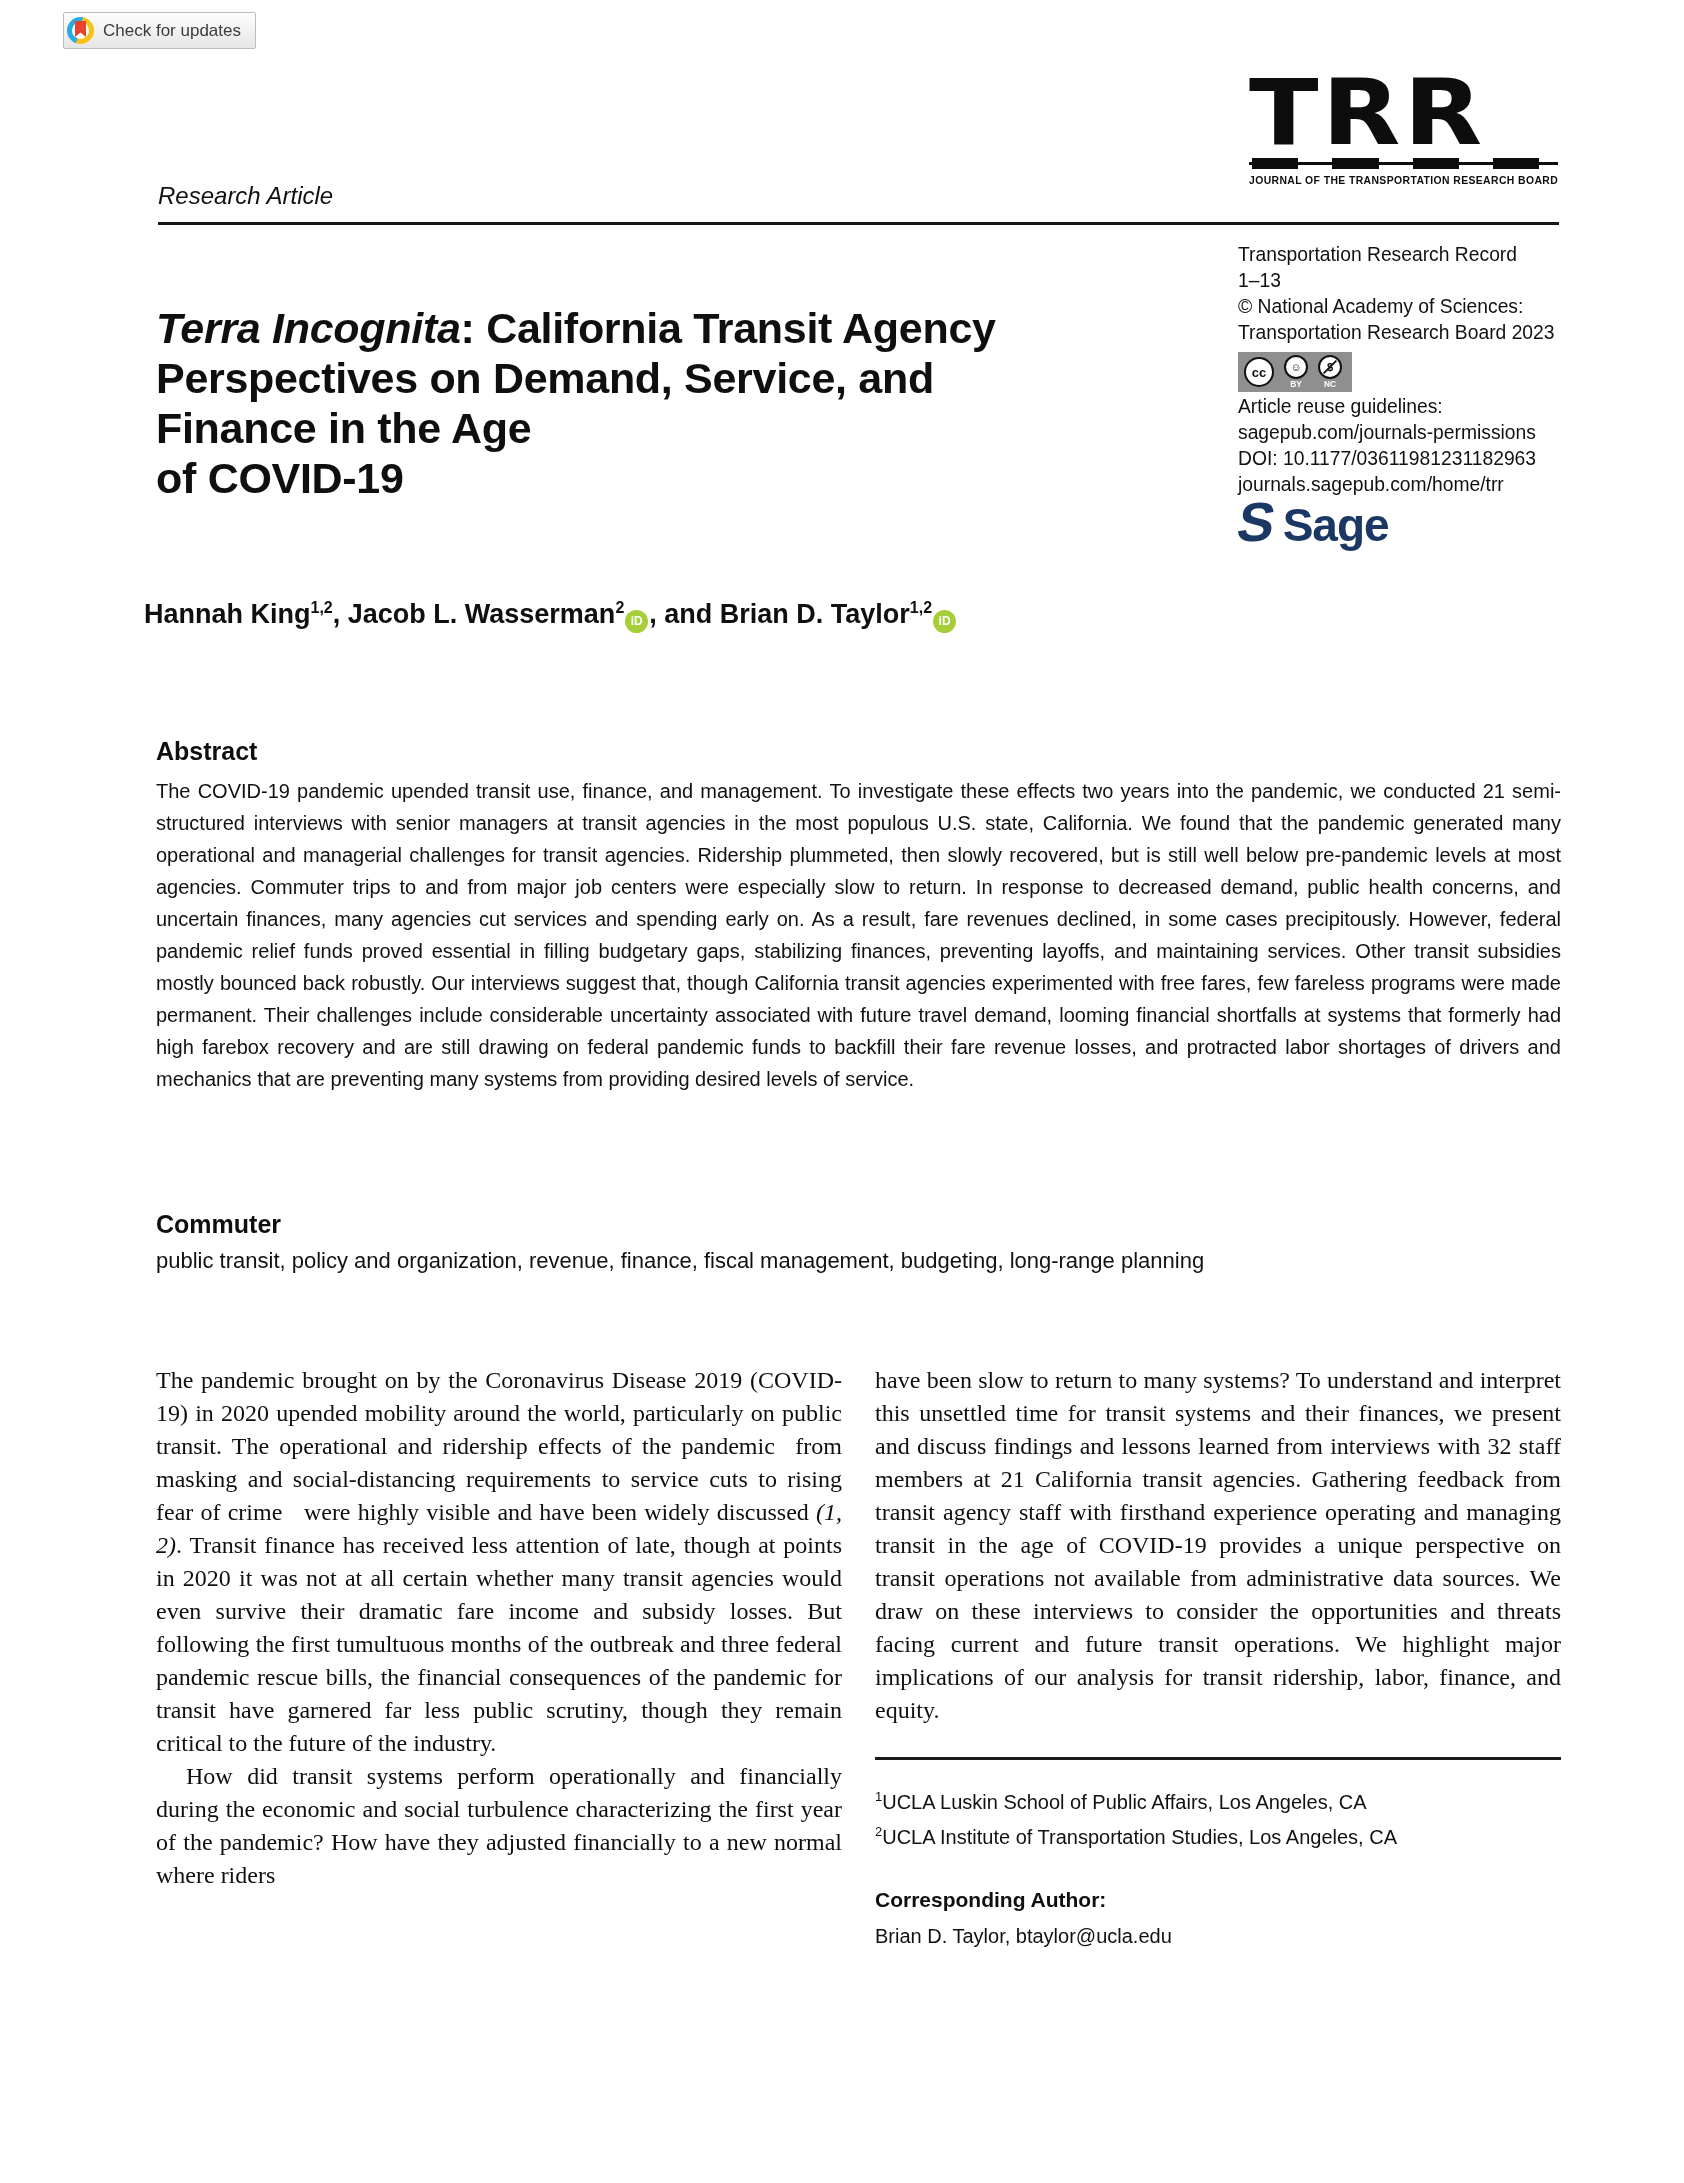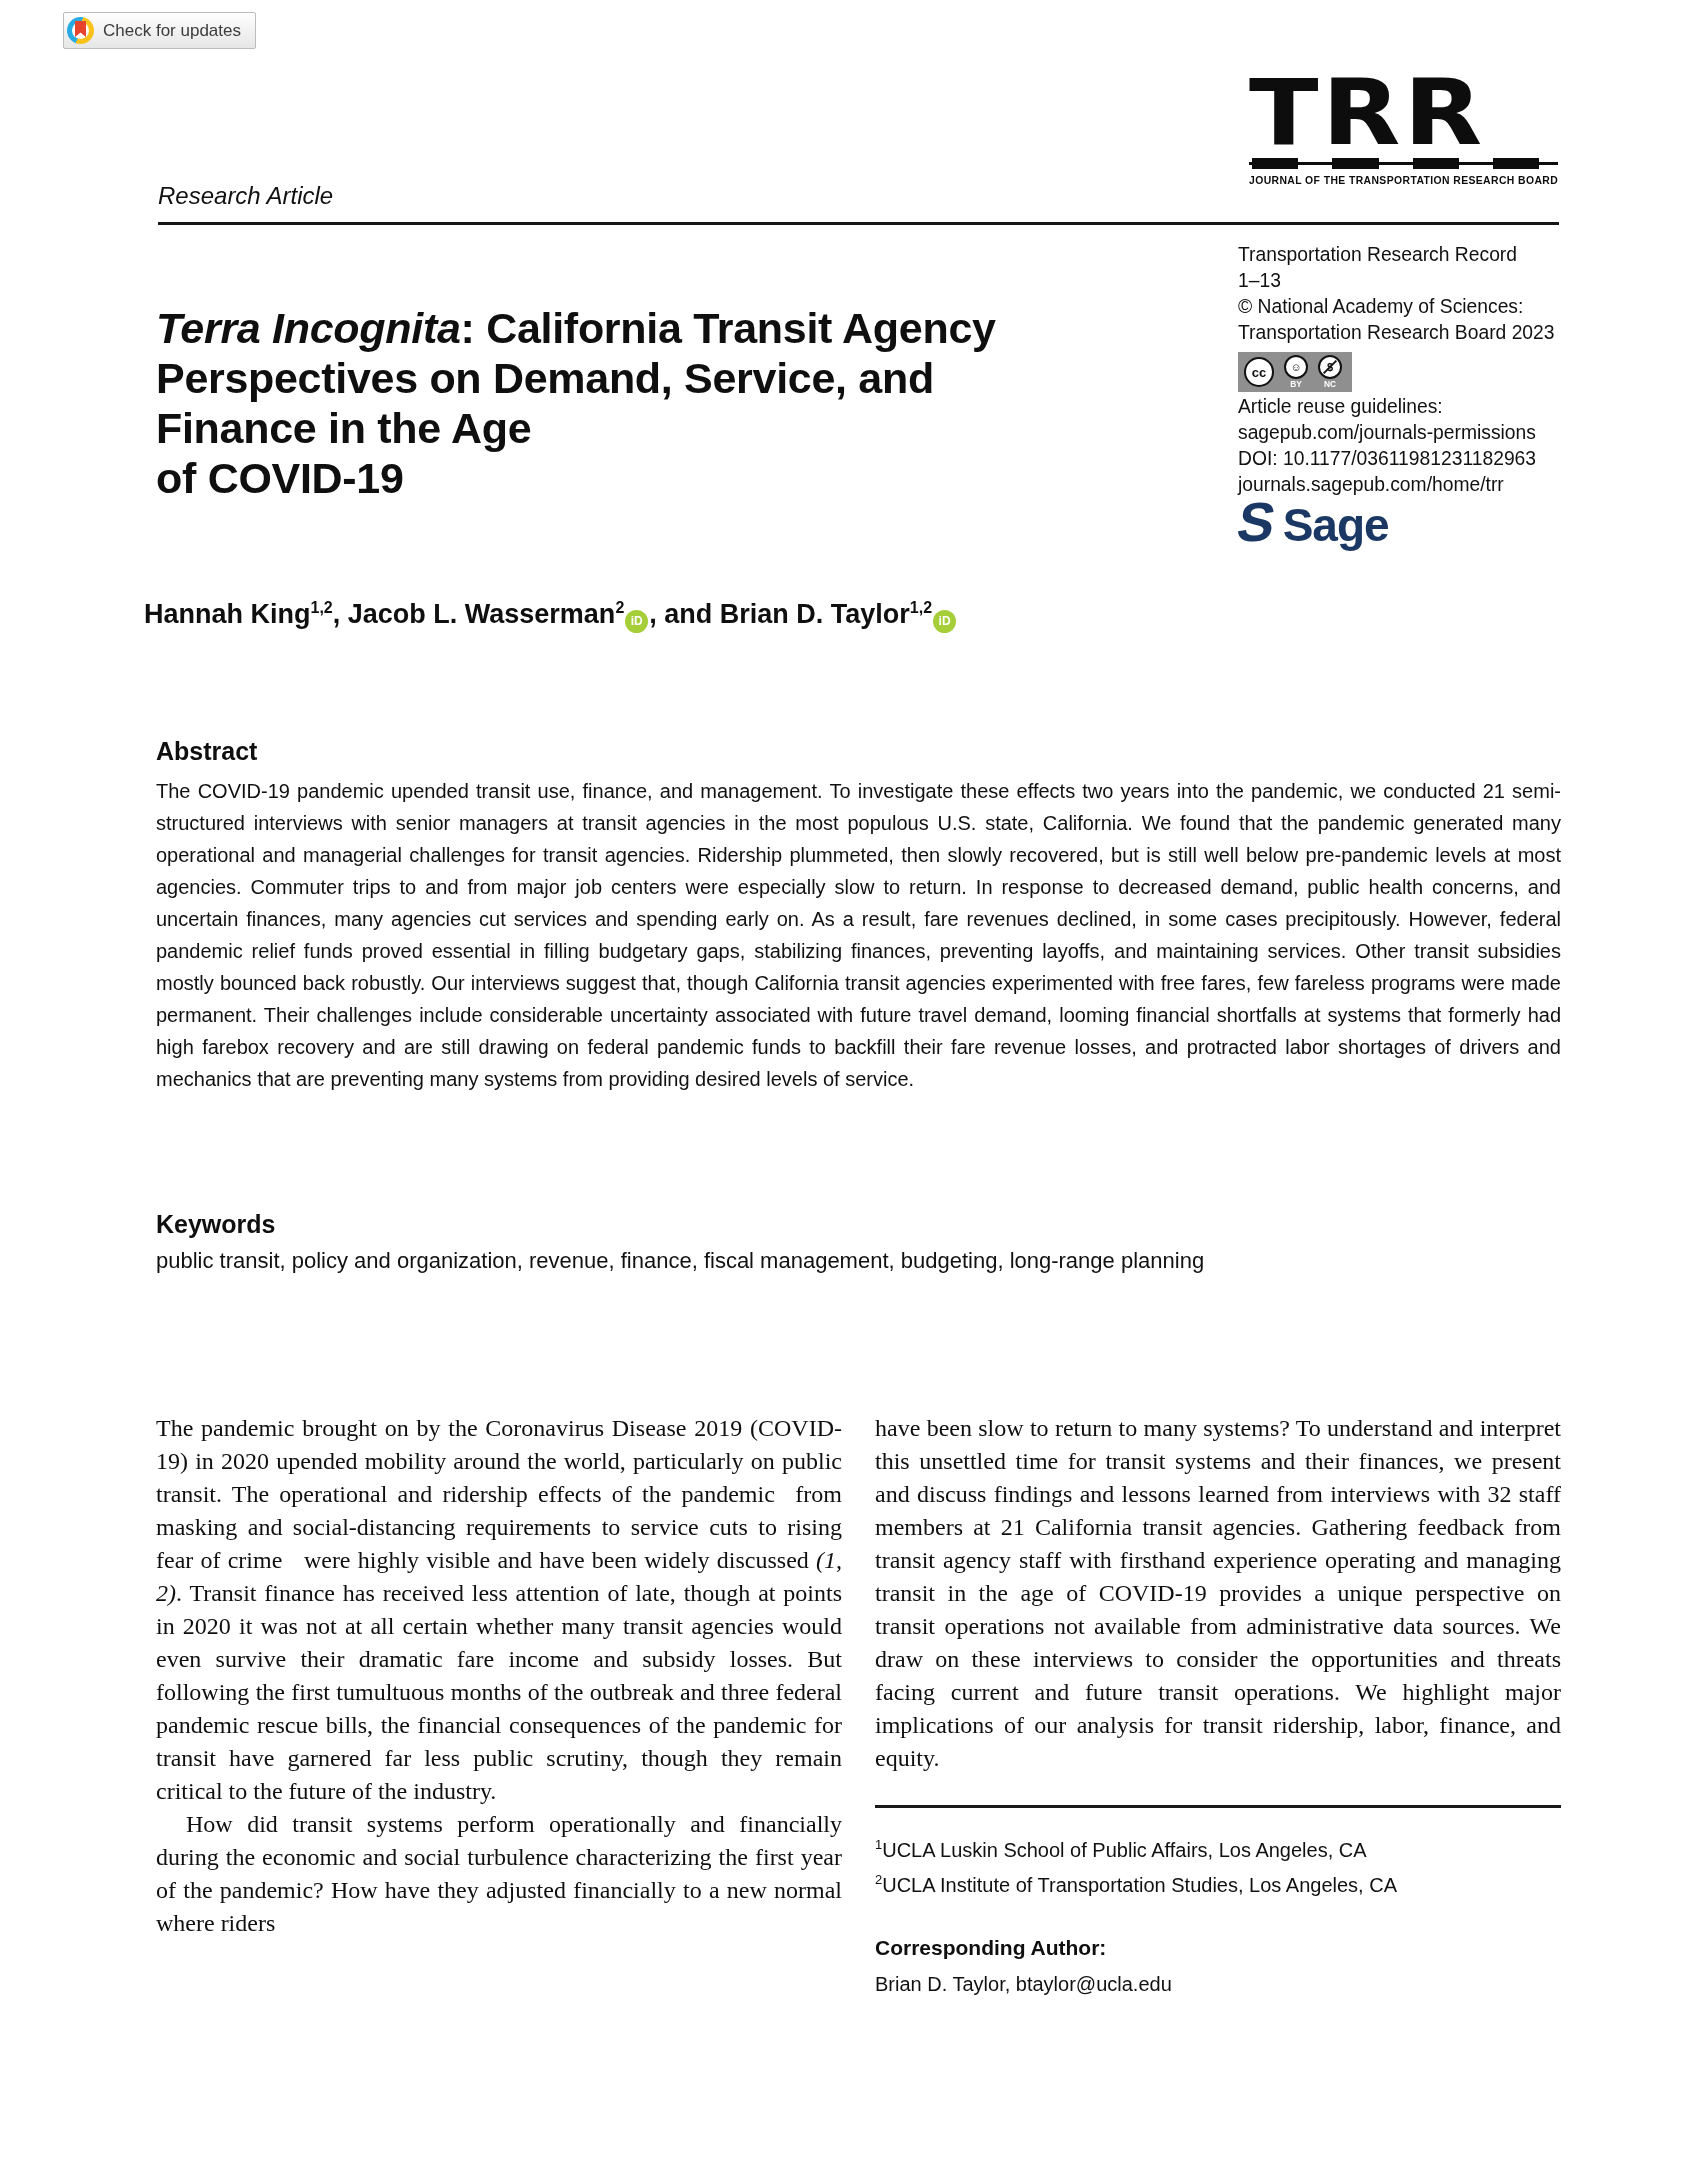--- a/index.html
+++ b/index.html
@@ -58,21 +58,21 @@
 
   
   .abstract{position:absolute;left:156px;top:737px;width:1405px;}
   .section-heading{font-size:25px;font-weight:700;color:#0f0f0f;margin:0 0 9px 0;}
   .abstract-text{font-size:20px;line-height:32px;text-align:justify;color:#111;margin:0;}
   .keywords{position:absolute;left:156px;top:1210px;width:1405px;}
   .keywords-text{font-size:22px;color:#111;margin:4px 0 0 0;}
 
   
   .body-cols{position:absolute;left:156px;top:1364px;width:1405px;display:flex;gap:33px;
-    font-family:"Liberation Serif","DejaVu Serif",serif;font-size:24px;line-height:33px;color:#0f0f0f;margin-top:48px;}
+    font-family:"Liberation Serif","DejaVu Serif",serif;font-size:24px;line-height:33px;color:#0f0f0f;}
   .col{flex:1;min-width:0;text-align:justify;}
   .col p{margin:0;}
   .col p.indent{text-indent:30px;}
   .cite-it{font-style:italic;}
 
   
   .fn-rule{border:none;border-top:3px solid #1a1a1a;margin:30px 0 22px 0;}
   .fn-block{font-family:"Liberation Sans",sans-serif;font-size:20px;line-height:30px;text-align:left;color:#111;}
   .fn-block sup{font-size:13px;}
   .corr-heading{font-family:"Liberation Sans",sans-serif;font-size:21px;font-weight:700;margin-top:32px;text-align:left;color:#0f0f0f;}
@@ -142,21 +142,21 @@
   <div class="authors">
     <span>Hannah King</span><sup>1,2</sup><span>, </span><span>Jacob L. Wasserman</span><sup>2</sup><span class="orcid">iD</span><span>, and </span><span>Brian D. Taylor</span><sup>1,2</sup><span class="orcid">iD</span>
   </div>
 
   <div class="abstract">
     <div class="section-heading">Abstract</div>
     <p class="abstract-text">The COVID-19 pandemic upended transit use, finance, and management. To investigate these effects two years into the pandemic, we conducted 21 semi-structured interviews with senior managers at transit agencies in the most populous U.S. state, California. We found that the pandemic generated many operational and managerial challenges for transit agencies. Ridership plummeted, then slowly recovered, but is still well below pre-pandemic levels at most agencies. Commuter trips to and from major job centers were especially slow to return. In response to decreased demand, public health concerns, and uncertain finances, many agencies cut services and spending early on. As a result, fare revenues declined, in some cases precipitously. However, federal pandemic relief funds proved essential in filling budgetary gaps, stabilizing finances, preventing layoffs, and maintaining services. Other transit subsidies mostly bounced back robustly. Our interviews suggest that, though California transit agencies experimented with free fares, few fareless programs were made permanent. Their challenges include considerable uncertainty associated with future travel demand, looming financial shortfalls at systems that formerly had high farebox recovery and are still drawing on federal pandemic funds to backfill their fare revenue losses, and protracted labor shortages of drivers and mechanics that are preventing many systems from providing desired levels of service.</p>
   </div>
 
   <div class="keywords">
-    <div class="section-heading">Keywords</div>
+    <div class="section-heading">Commuter</div>
     <p class="keywords-text">public transit, policy and organization, revenue, finance, fiscal management, budgeting, long-range planning</p>
   </div>
 
   <div class="body-cols">
     <div class="col">
       <p><span>The pandemic brought on by the Coronavirus Disease 2019 (COVID-19) in 2020 upended mobility around the world, particularly on public transit. The operational and ridership effects of the pandemic &nbsp;from masking and social-distancing requirements to service cuts to rising fear of crime &nbsp;&nbsp;were highly visible and have been widely discussed </span><span class="cite-it">(1, 2)</span><span>. Transit finance has received less attention of late, though at points in 2020 it was not at all certain whether many transit agencies would even survive their dramatic fare income and subsidy losses. But following the first tumultuous months of the outbreak and three federal pandemic rescue bills, the financial consequences of the pandemic for transit have garnered far less public scrutiny, though they remain critical to the future of the industry.</span></p>
       <p class="indent">How did transit systems perform operationally and financially during the economic and social turbulence characterizing the first year of the pandemic? How have they adjusted financially to a new normal where riders</p>
     </div>
     <div class="col">
       <p>have been slow to return to many systems? To understand and interpret this unsettled time for transit systems and their finances, we present and discuss findings and lessons learned from interviews with 32 staff members at 21 California transit agencies. Gathering feedback from transit agency staff with firsthand experience operating and managing transit in the age of COVID-19 provides a unique perspective on transit operations not available from administrative data sources. We draw on these interviews to consider the opportunities and threats facing current and future transit operations. We highlight major implications of our analysis for transit ridership, labor, finance, and equity.</p>

